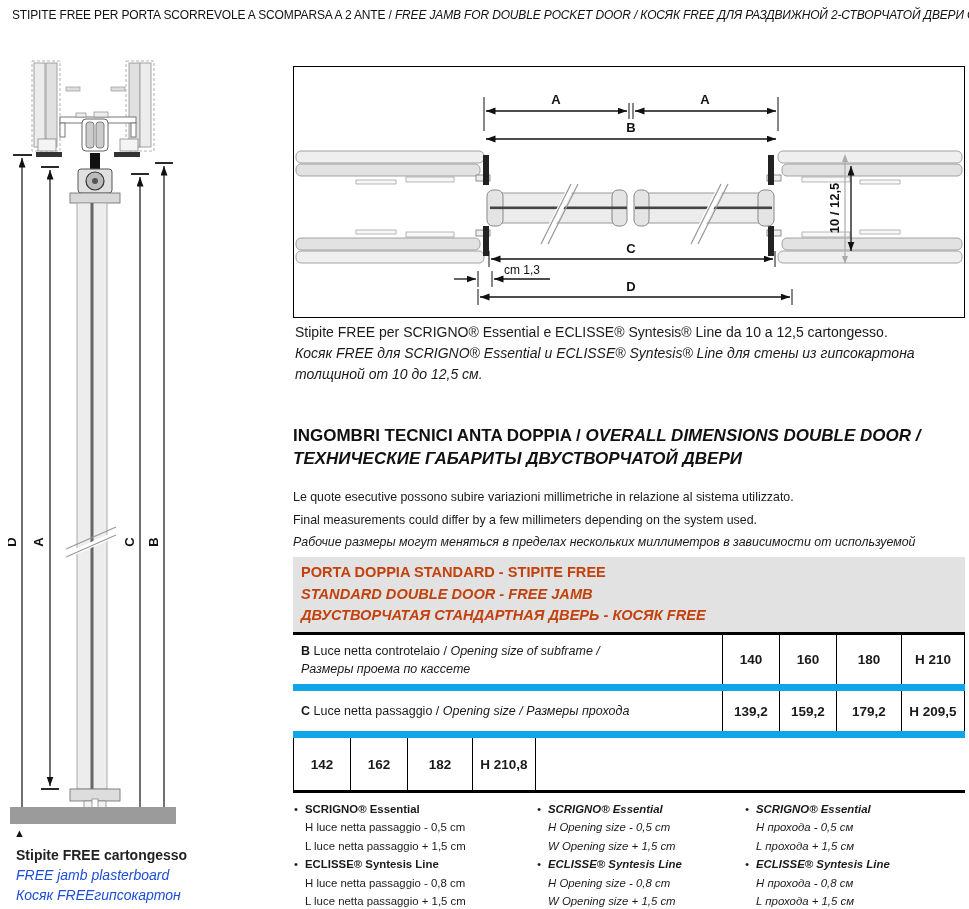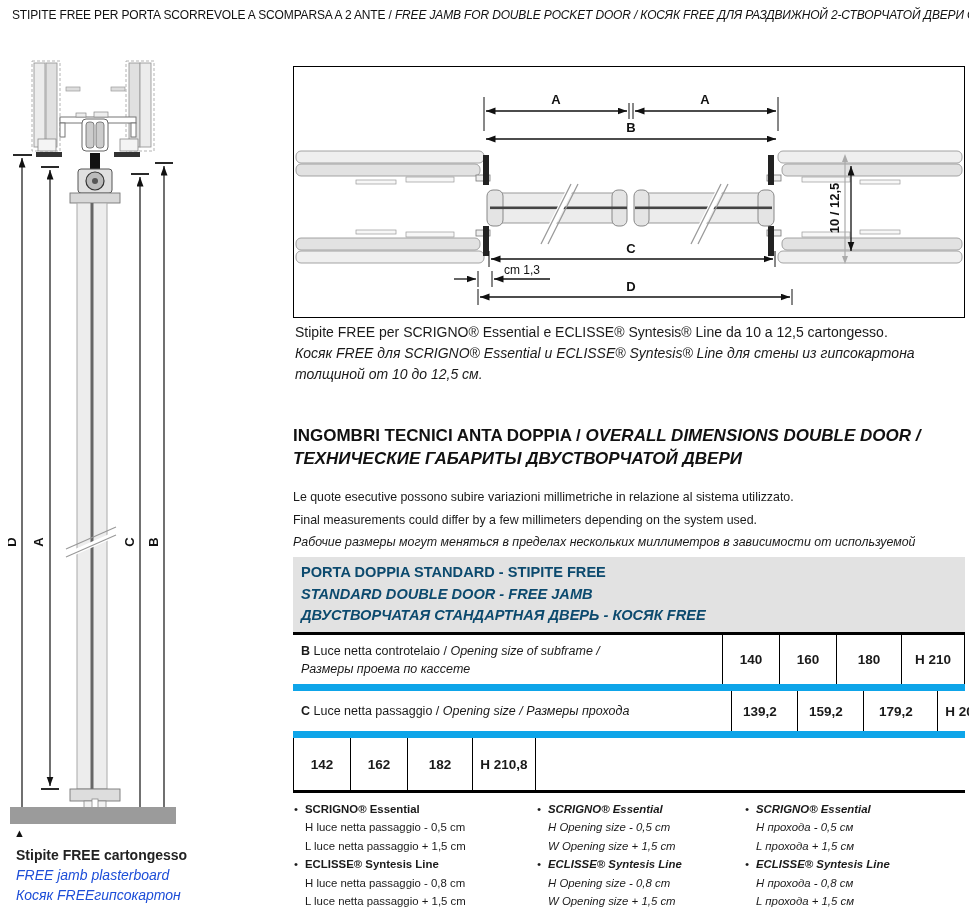--- a/index.html
+++ b/index.html
@@ -17,21 +17,21 @@
   
   #cap{left:295px;top:322px;width:670px;font-size:14px;line-height:21px;color:#1a1a1a;}
   #cap .l2,#cap .l3{font-style:italic;}
   
   #head{left:293px;top:424px;width:672px;font-size:17px;font-weight:bold;line-height:23px;color:#111;}
   #head .en-seg,#head .ru-seg{}
   
   #note{left:293px;top:486px;width:672px;font-size:12.4px;line-height:22.5px;color:#1a1a1a;}
   #note .l3{font-style:italic;}
   
-  #band{left:293px;top:557px;width:672px;height:75px;background:#e2e2e2;box-sizing:border-box;padding:5px 0 0 8px;font-size:14.6px;font-weight:bold;line-height:21.5px;color:#0c4a6e;}
+  #band{left:293px;top:557px;width:672px;height:75px;background:#e2e2e2;box-sizing:border-box;padding:5px 0 0 8px;font-size:14.6px;font-weight:bold;line-height:21.5px;color:#c2410c;}
   #band .l2,#band .l3{font-style:italic;}
   
   #tbl{left:293px;top:632px;width:672px;border-top:3px solid #000;border-bottom:3px solid #000;box-sizing:border-box;}
   .trow{display:flex;width:672px;box-sizing:border-box;}
   .trow.sep{border-bottom:7px solid #0ea5e9;}
   .tdesc{flex:0 0 429px;box-sizing:border-box;padding-left:8px;display:flex;flex-direction:column;justify-content:center;font-size:12.5px;line-height:18px;}
   .tval{box-sizing:border-box;border-left:1px solid #000;display:flex;align-items:center;justify-content:center;font-weight:bold;font-size:13.5px;}
   .tval.v1,.tval.v2{flex:0 0 57px;}
   .tval.v3{flex:0 0 65px;}
   .tval.v4{flex:0 0 64px;border-right:1px solid #000;}
@@ -277,21 +277,21 @@
     <div class="trow sep" style="height:56px;">
       <div class="tdesc">
         <div><span class="rk">B</span><span> Luce netta controtelaio / </span><span class="itl">Opening size of subframe /</span></div>
         <div class="itl">Размеры проема по кассете</div>
       </div>
       <div class="tval v1">140</div>
       <div class="tval v2">160</div>
       <div class="tval v3">180</div>
       <div class="tval v4">H 210</div>
     </div>
-    <div class="trow sep" style="height:47px;gap:9px;">
+    <div class="trow sep" style="height:47px;">
       <div class="tdesc">
         <div><span class="rk">C</span><span> Luce netta passaggio / </span><span class="itl">Opening size / Размеры прохода</span></div>
       </div>
       <div class="tval v1">139,2</div>
       <div class="tval v2">159,2</div>
       <div class="tval v3">179,2</div>
       <div class="tval v4">H 209,5</div>
     </div>
     <div class="trow" style="height:52px;">
       <div class="tval v1">142</div>

